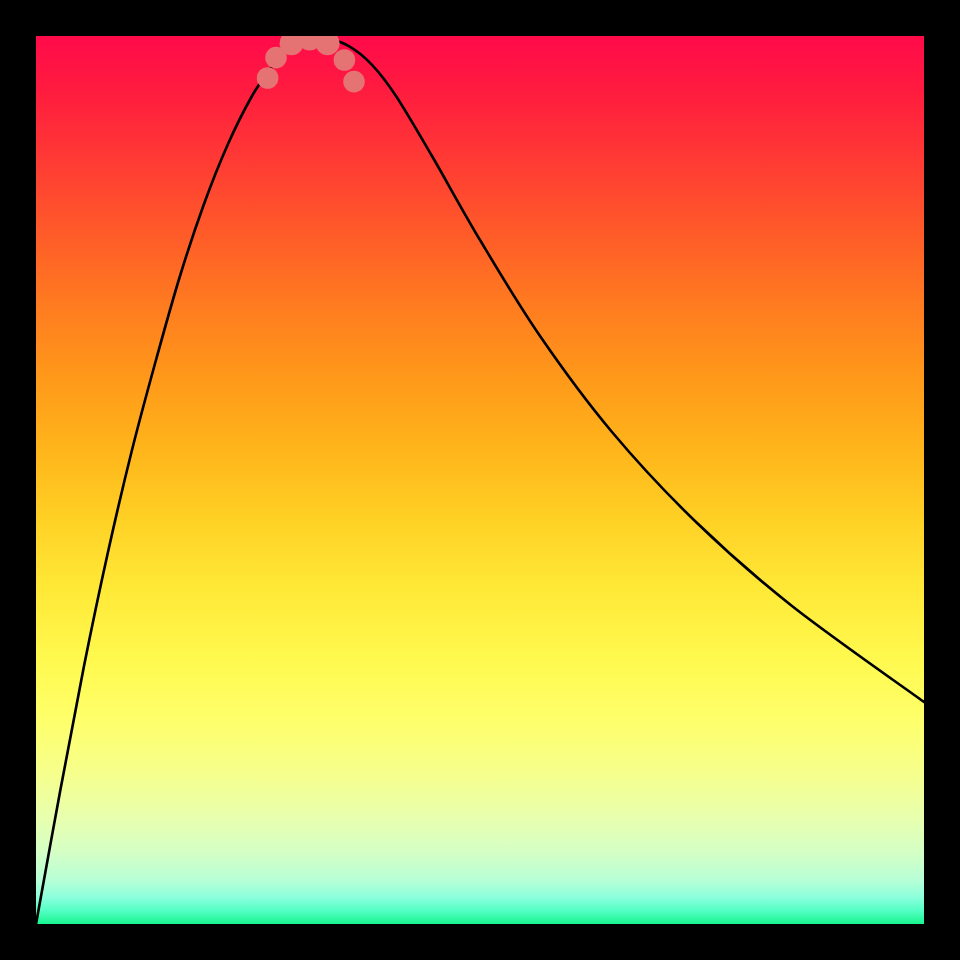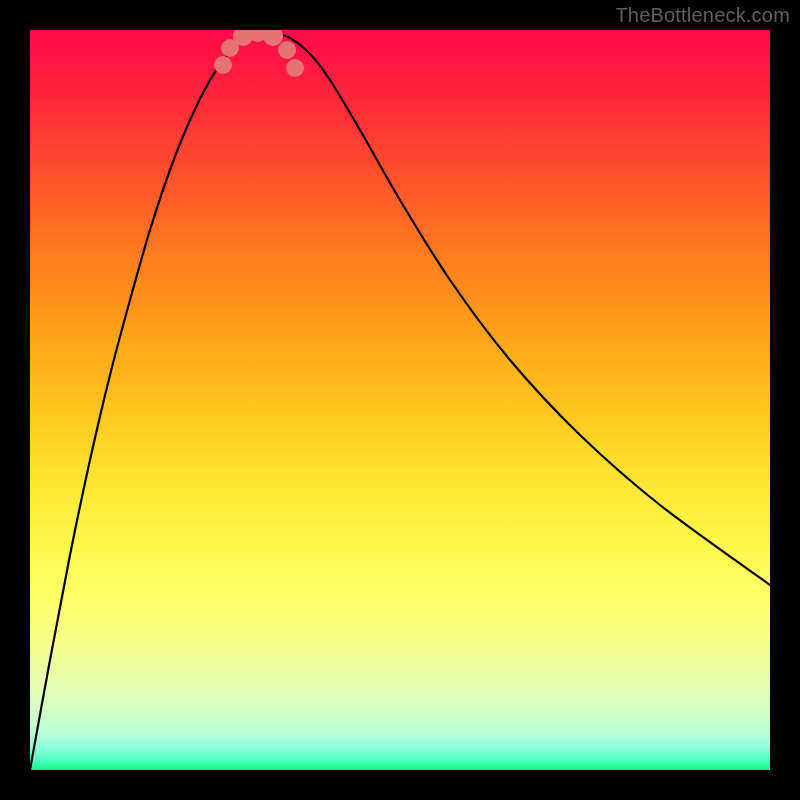--- a/index.html
+++ b/index.html
@@ -67,21 +67,20 @@
     font-size: 20px;
     font-weight: 500;
     letter-spacing: 0.2px;
   }
 </style>
 </head>
 <body>
 
 <div class="frame">
 
-  <div class="watermark">TheBottleneck.com</div>
 
   <div class="plot-area">
     <div class="gradient-bg"></div>
     <svg class="curve-svg" viewBox="0 0 740 740" preserveAspectRatio="none">
       <path id="curve-path" fill="none" stroke="#000000" stroke-width="2.2" stroke-linecap="round" stroke-linejoin="round" d="M 0 740 C 3.33 721.67, 13.33 665.83, 20 630.00 C 26.67 594.17, 33.33 558.33, 40 525.00 C 46.67 491.67, 53.33 460.00, 60 430.00 C 66.67 400.00, 73.33 371.67, 80 345.00 C 86.67 318.33, 93.33 294.17, 100 270.00 C 106.67 245.83, 113.33 221.67, 120 200.00 C 126.67 178.33, 133.33 158.33, 140 140.00 C 146.67 121.67, 153.33 105.00, 160 90.00 C 166.67 75.00, 174.17 60.33, 180 50.00 C 185.83 39.67, 190.00 34.33, 195 28.00 C 200.00 21.67, 205.00 16.00, 210 12.00 C 215.00 8.00, 220.00 5.67, 225 4.00 C 230.00 2.33, 234.17 1.33, 240 2.00 C 245.83 2.67, 253.33 4.33, 260 8.00 C 266.67 11.67, 273.33 17.00, 280 24.00 C 286.67 31.00, 291.67 37.33, 300 50.00 C 308.33 62.67, 318.33 80.00, 330 100.00 C 341.67 120.00, 355.00 145.00, 370 170.00 C 385.00 195.00, 401.67 223.33, 420 250.00 C 438.33 276.67, 458.33 304.17, 480 330.00 C 501.67 355.83, 525.00 380.83, 550 405.00 C 575.00 429.17, 598.33 450.00, 630 475.00 C 661.67 500.00, 721.67 541.67, 740 555.00"></path>
       <g id="marker-group">
           <circle cx="193" cy="35" r="9" fill="#e57373"></circle>
           <circle cx="200" cy="18" r="9" fill="#e57373"></circle>
           <circle cx="213" cy="6" r="10" fill="#e57373"></circle>
           <circle cx="228" cy="2" r="10" fill="#e57373"></circle>

